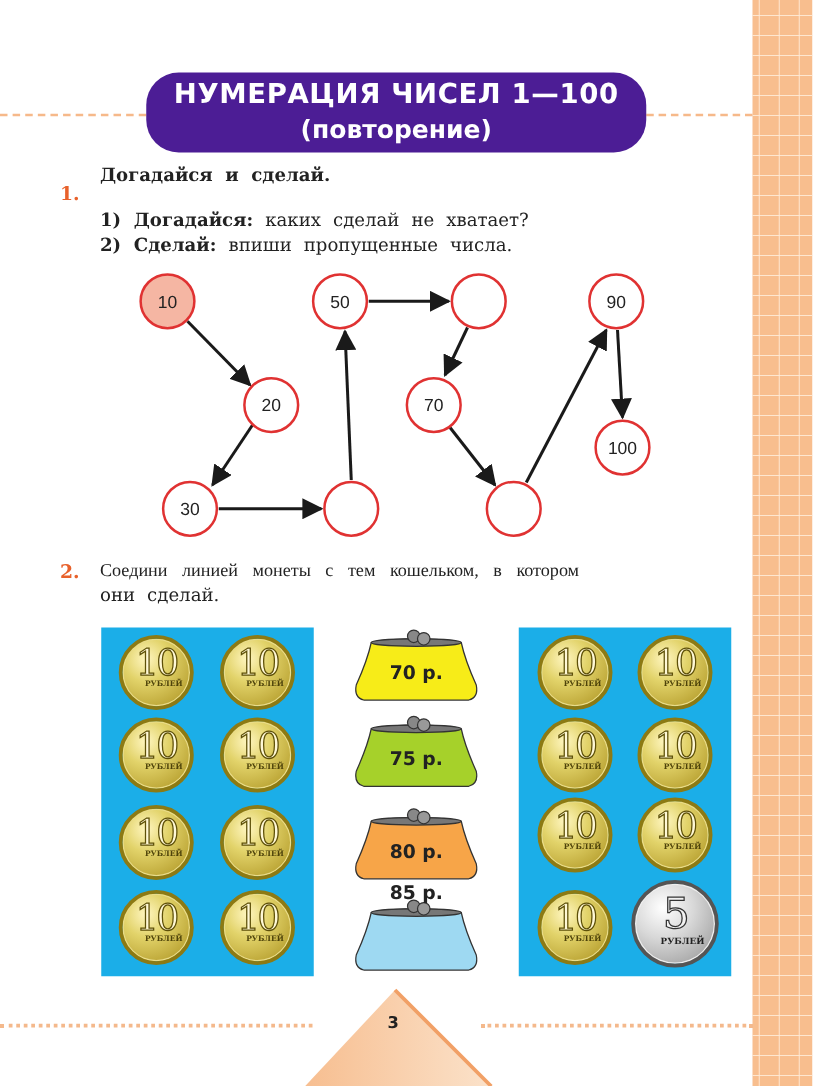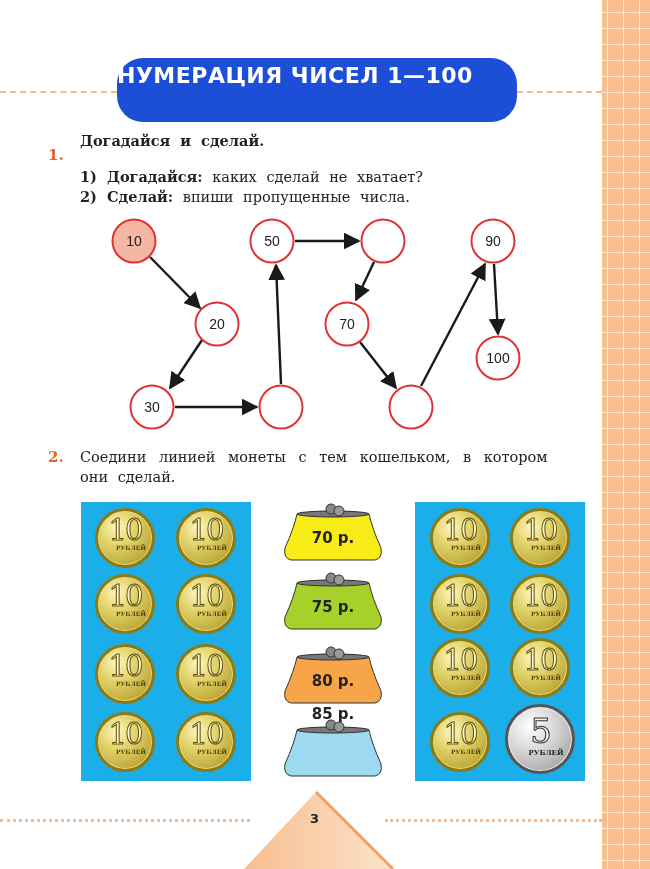--- a/index.html
+++ b/index.html
@@ -2,29 +2,29 @@
 <html><head>
 <meta charset="utf-8">
 <style>
   html,body{margin:0;padding:0;}
   body{width:650px;height:869px;position:relative;overflow:hidden;background:#ffffff;font-family:"DejaVu Serif",serif;}
   .grid-strip{position:absolute;left:602px;top:0;width:48px;height:869px;background-color:#F8BE8E;
     background-image:linear-gradient(to right, rgba(255,235,215,0.9) 1px, transparent 1px),
                      linear-gradient(to bottom, rgba(255,235,215,0.9) 1px, transparent 1px);
     background-size:16px 16px;background-position:5px 12px;}
   .dash-line{position:absolute;height:0;border-top:2px dashed #F6B98A;}
-  .title-pill{position:absolute;left:117px;top:58px;width:400px;height:64px;background:#1d4ed8;border-radius:26px;
-    color:#fff;font-family:"DejaVu Sans",sans-serif;font-weight:bold;}
+  .title-pill{position:absolute;left:117px;top:58px;width:400px;height:64px;background:#4c1d95;border-radius:26px;
+    color:#fff;text-align:center;font-family:"DejaVu Sans",sans-serif;font-weight:bold;}
   .title-pill .l1{display:block;font-size:22px;line-height:28px;margin-top:4px;letter-spacing:0.5px;}
   .title-pill .l2{display:block;font-size:20px;line-height:26px;}
   .task-num{position:absolute;color:#E8612B;font-weight:bold;font-size:15px;}
   .task-text{position:absolute;font-size:14.5px;color:#222;line-height:20px;}
   .task-text b{font-weight:bold;}
   .spaced{word-spacing:5px;}
-  .justify{text-align:justify;text-align-last:left;}
+  .justify{text-align:justify;text-align-last:left;font-family:Liberation Serif, serif;}
   svg{position:absolute;left:0;top:0;}
   .num-label{font-family:"Liberation Sans",sans-serif;font-size:14px;fill:#222;}
   .panel{position:absolute;background:#1BAEE8;}
   .coin{position:absolute;border-radius:50%;box-sizing:border-box;border:3px solid #8C7A14;
     background:radial-gradient(circle at 35% 30%, #FFF6C0 0%, #E2D36A 35%, #BFA93A 75%, #9D8A26 100%);
     box-shadow:inset 0 0 0 1px #E9DC8A;text-align:center;}
   .coin .v{display:block;font-family:"DejaVu Serif",serif;font-size:29px;line-height:30px;color:#FFF8D6;
     -webkit-text-stroke:1px #5E5008;margin-top:4px;letter-spacing:-2px;}
   .coin .c{display:block;font-family:"DejaVu Serif",serif;font-size:6px;font-weight:bold;color:#4E430A;margin-top:-1px;margin-left:12px;}
   .coin.silver{border-color:#555;background:radial-gradient(circle at 35% 30%, #FFFFFF 0%, #D8D8D8 40%, #A8A8A8 80%, #8A8A8A 100%);box-shadow:inset 0 0 0 1px #eee;}
@@ -37,20 +37,21 @@
 </style>
 </head>
 <body>
 
 <div class="grid-strip"></div>
 <div class="dash-line" style="left:0;top:91px;width:117px;"></div>
 <div class="dash-line" style="left:517px;top:91px;width:85px;"></div>
 
 <div class="title-pill">
   <span class="l1">НУМЕРАЦИЯ ЧИСЕЛ 1—100</span>
+  <span class="l2">(повторение)</span>
 </div>
 
 <div class="task-num" style="left:48px;top:146px;">1.</div>
 <div class="task-text spaced" style="left:80px;top:131px;font-weight:bold;">Догадайся и сделай.</div>
 <div class="task-text spaced" style="left:80px;top:167px;">
   <b>1) Догадайся:</b>
   <span>каких сделай не хватает?</span>
 </div>
 <div class="task-text spaced" style="left:80px;top:187px;">
   <b>2) Сделай:</b>

